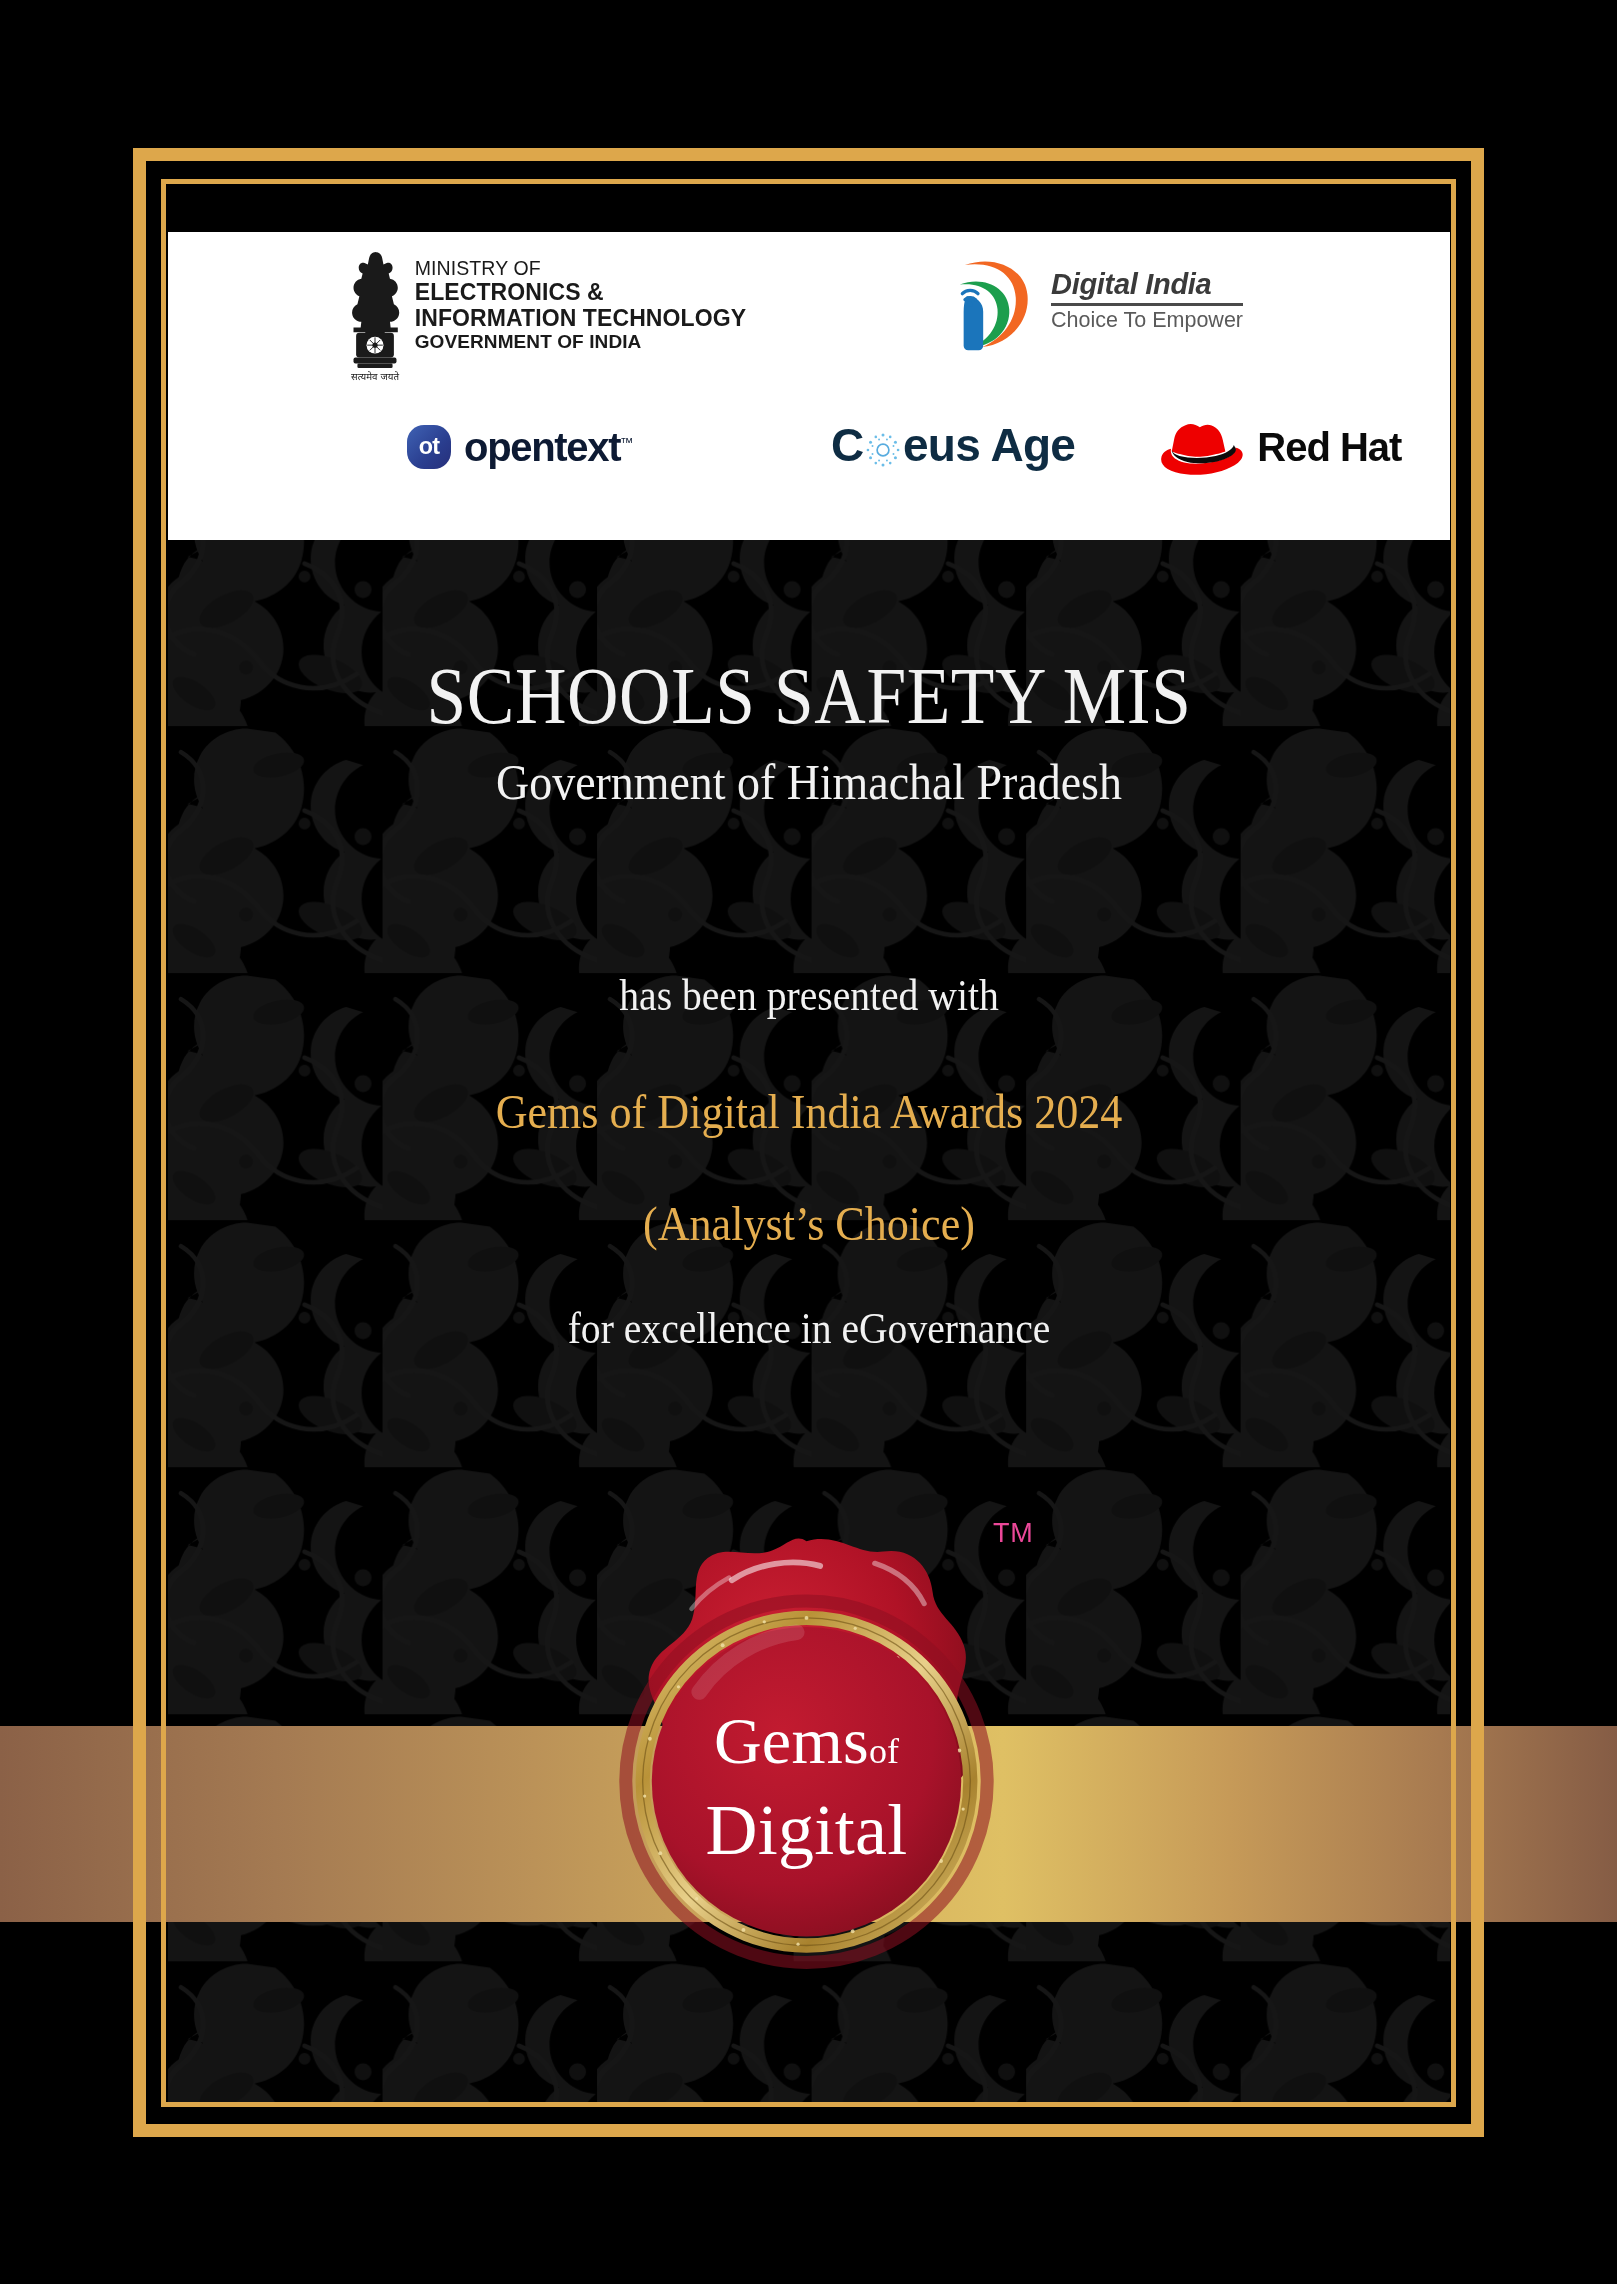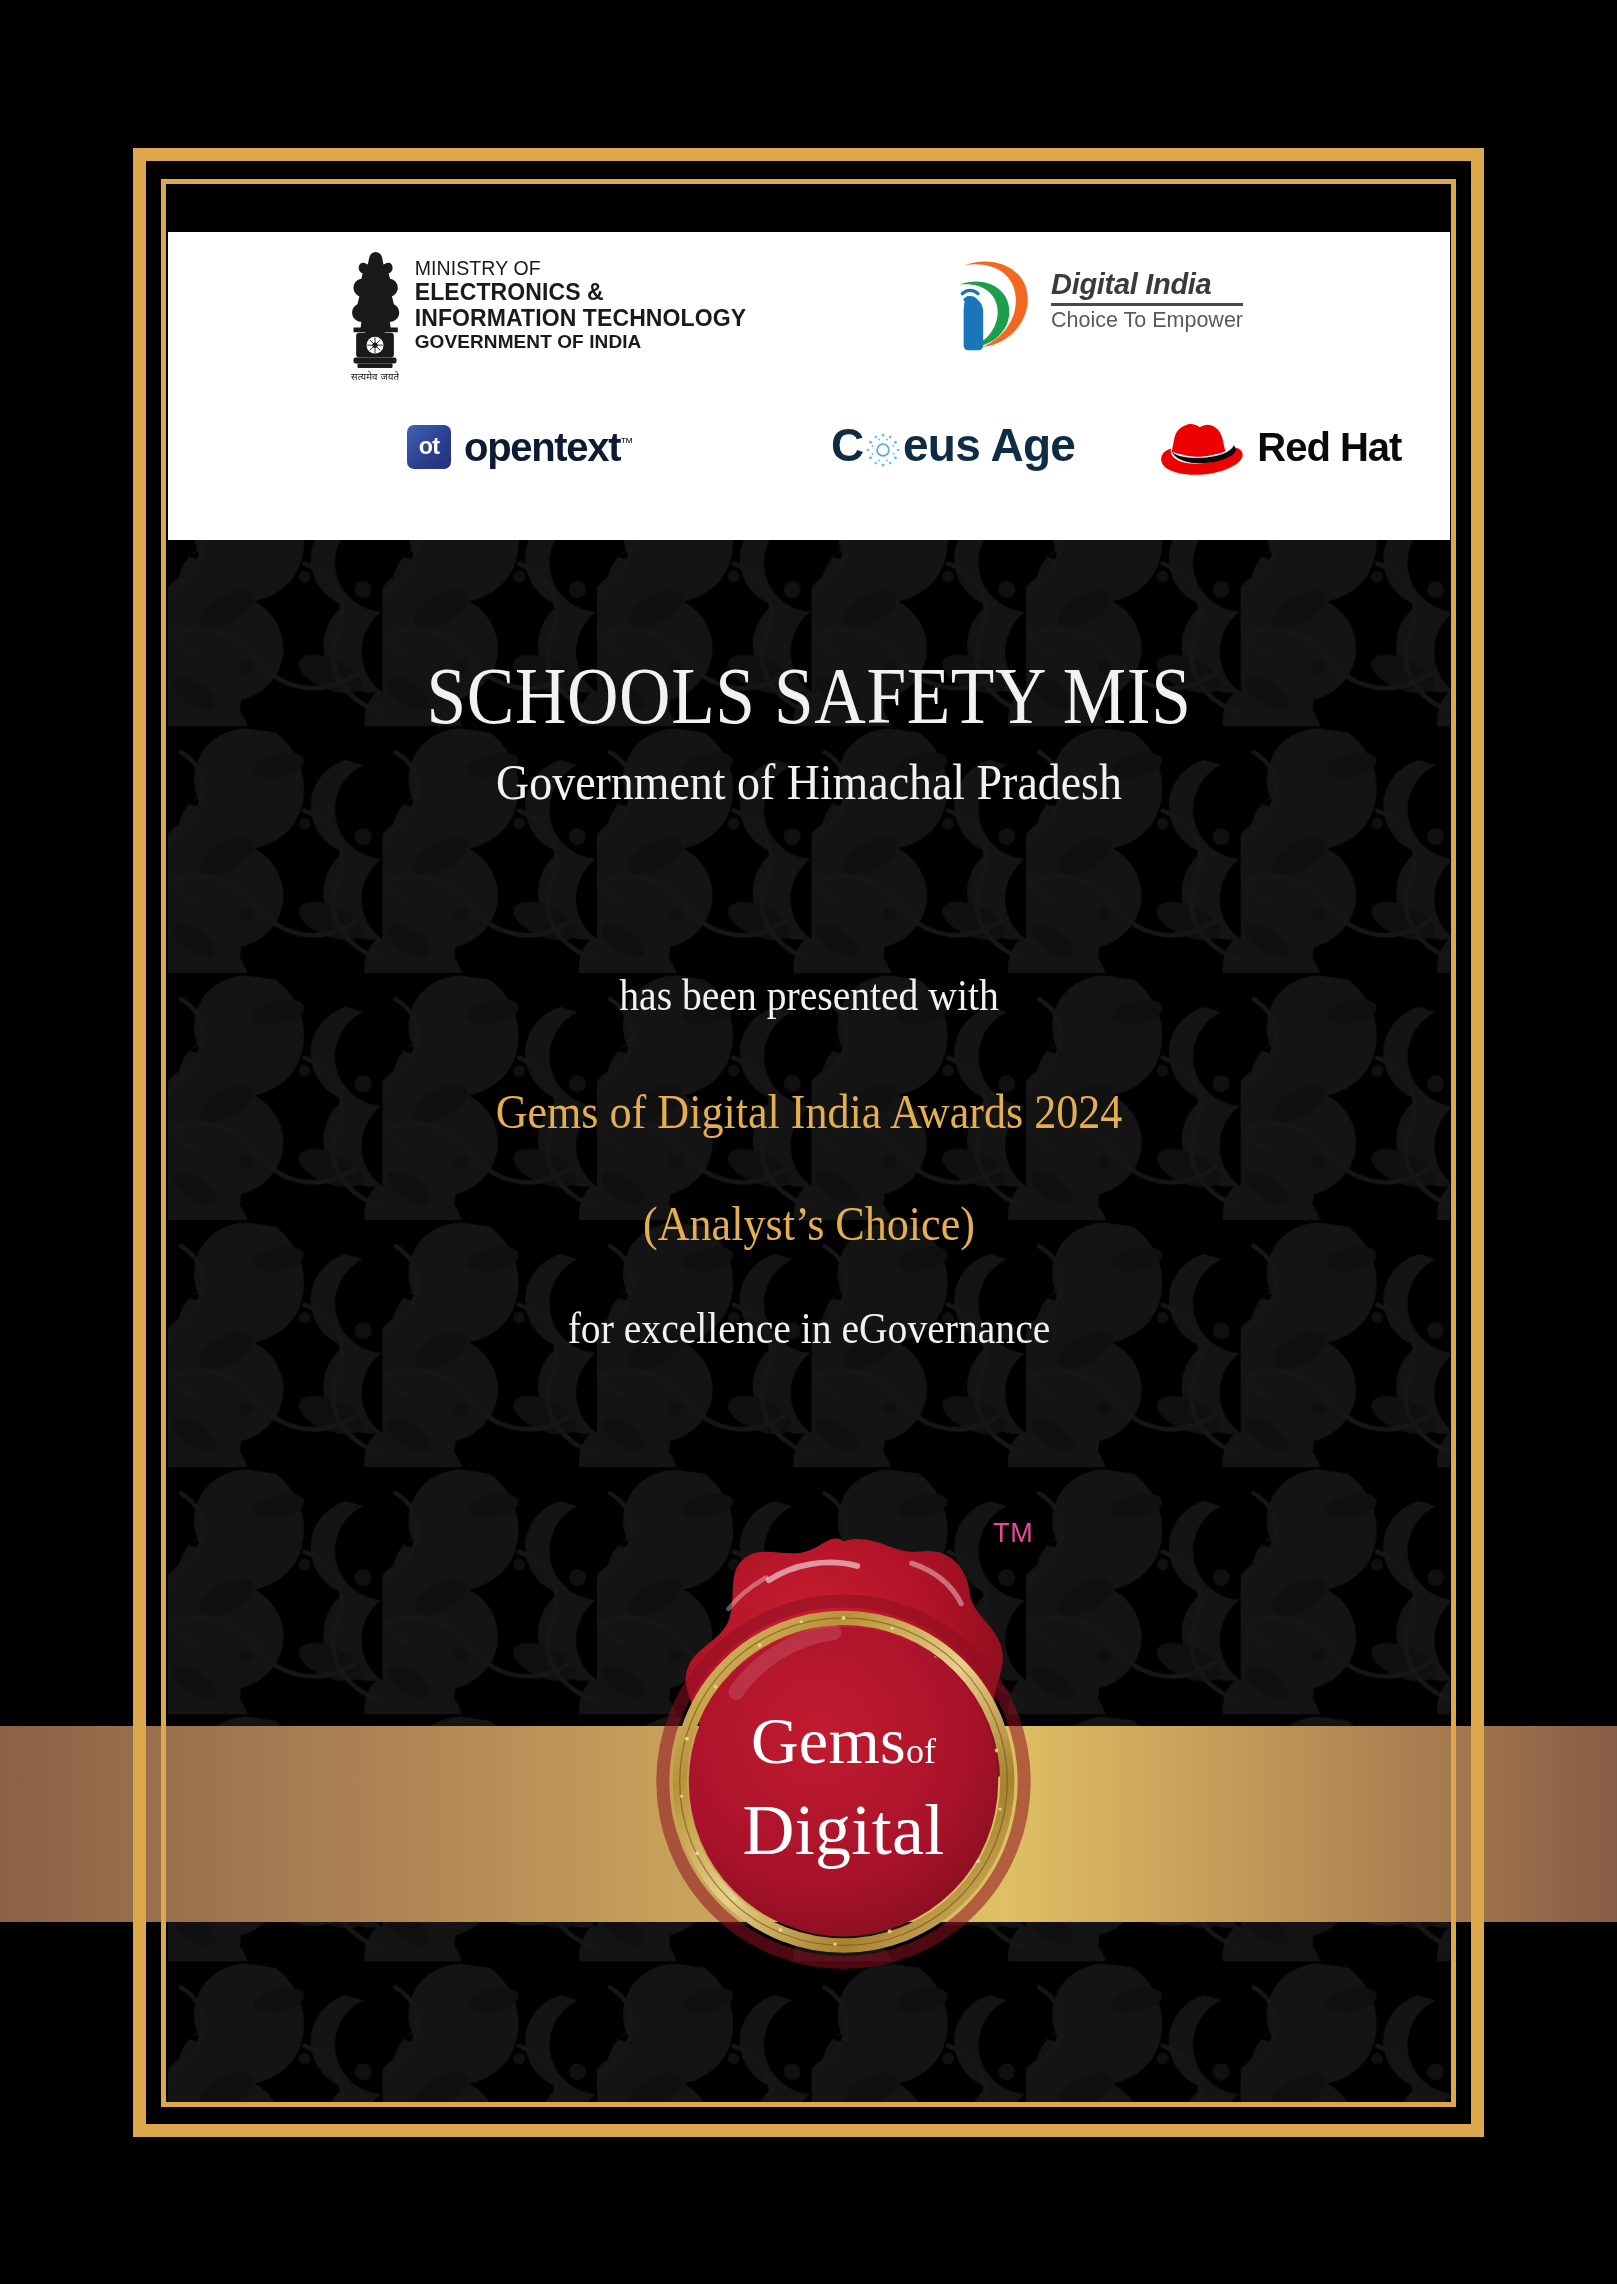--- a/index.html
+++ b/index.html
@@ -41,21 +41,21 @@
   .di-txt{display:flex;flex-direction:column;margin-left:8px;}
   .di-name{font-family:"Liberation Sans",sans-serif;font-weight:700;font-style:italic;
            font-size:29px;color:#3a3a3a;letter-spacing:-0.3px;line-height:1;
            border-bottom:3.3px solid #4a4a4a;padding-bottom:3.3px;}
   .di-tag{font-family:"Liberation Sans",sans-serif;font-size:21.5px;color:#5a5a5a;
           margin-top:4.6px;line-height:1;}
 
   
   .sp{position:absolute;display:flex;align-items:center;}
   .sp-opentext{left:239px;top:25px;gap:13px;}
-  .ot-badge{width:44px;height:44px;border-radius:7px;
+  .ot-badge{width:44px;height:44px;border-radius:17px;
             background:linear-gradient(135deg,#3f62b4 0%,#2a3e8f 60%,#262f7a 100%);
             display:flex;align-items:center;justify-content:center;}
   .ot-badge span{color:#fff;font-family:"Liberation Sans",sans-serif;font-weight:700;
                  font-size:23.4px;letter-spacing:-0.7px;line-height:1;}
   .ot-word{font-family:"Liberation Sans",sans-serif;font-weight:700;font-size:40px;
            color:#0d1a33;letter-spacing:-1.3px;line-height:1;position:relative;}
   .ot-tm{font-size:13px;vertical-align:super;font-weight:400;letter-spacing:0;}
 
   .sp-coeus{left:663px;top:22px;}
   .coeus{font-family:"Liberation Sans",sans-serif;font-weight:700;font-size:46px;
@@ -88,21 +88,21 @@
            font-size:27px;color:#ec4899;letter-spacing:0.7px;}
 
   
   .ribbon{position:absolute;left:0;top:1701px;width:1618px;height:221px;}
   .ribbon-top{position:absolute;left:0;top:0;width:100%;height:25px;
      background:linear-gradient(90deg,#cf8b63 0%,#dda濃 0%,#d9a063 14%,#e3ba79 40%,#e6c184 56%,#d9a169 78%,#c08662 100%);}
   .ribbon-main{position:absolute;left:0;top:25px;width:100%;height:196px;
      background:linear-gradient(90deg,#8b6147 0%,#a47a52 17%,#bb9258 33%,#d4af5c 50%,#dfc064 62%,#c69a58 76%,#a77a50 89%,#855c45 100%);}
 
   
-  .seal{position:absolute;left:606px;top:1523px;width:475px;height:520px;}
+  .seal{position:absolute;left:569px;top:1523px;width:475px;height:520px;}
   .seal svg{display:block;width:100%;height:100%;}
   .seal-text{position:absolute;left:0;top:185px;width:100%;text-align:center;
              pointer-events:none;}
   .seal-l1{font-family:"Liberation Serif",serif;color:#ffffff;font-size:66px;line-height:1;
            letter-spacing:0.3px;}
   .seal-l1 .of{font-size:36px;letter-spacing:0;}
   .seal-l2{font-family:"Liberation Serif",serif;color:#ffffff;font-size:72px;line-height:1;
            margin-top:20px;letter-spacing:0.3px;}
 </style>
 </head>

